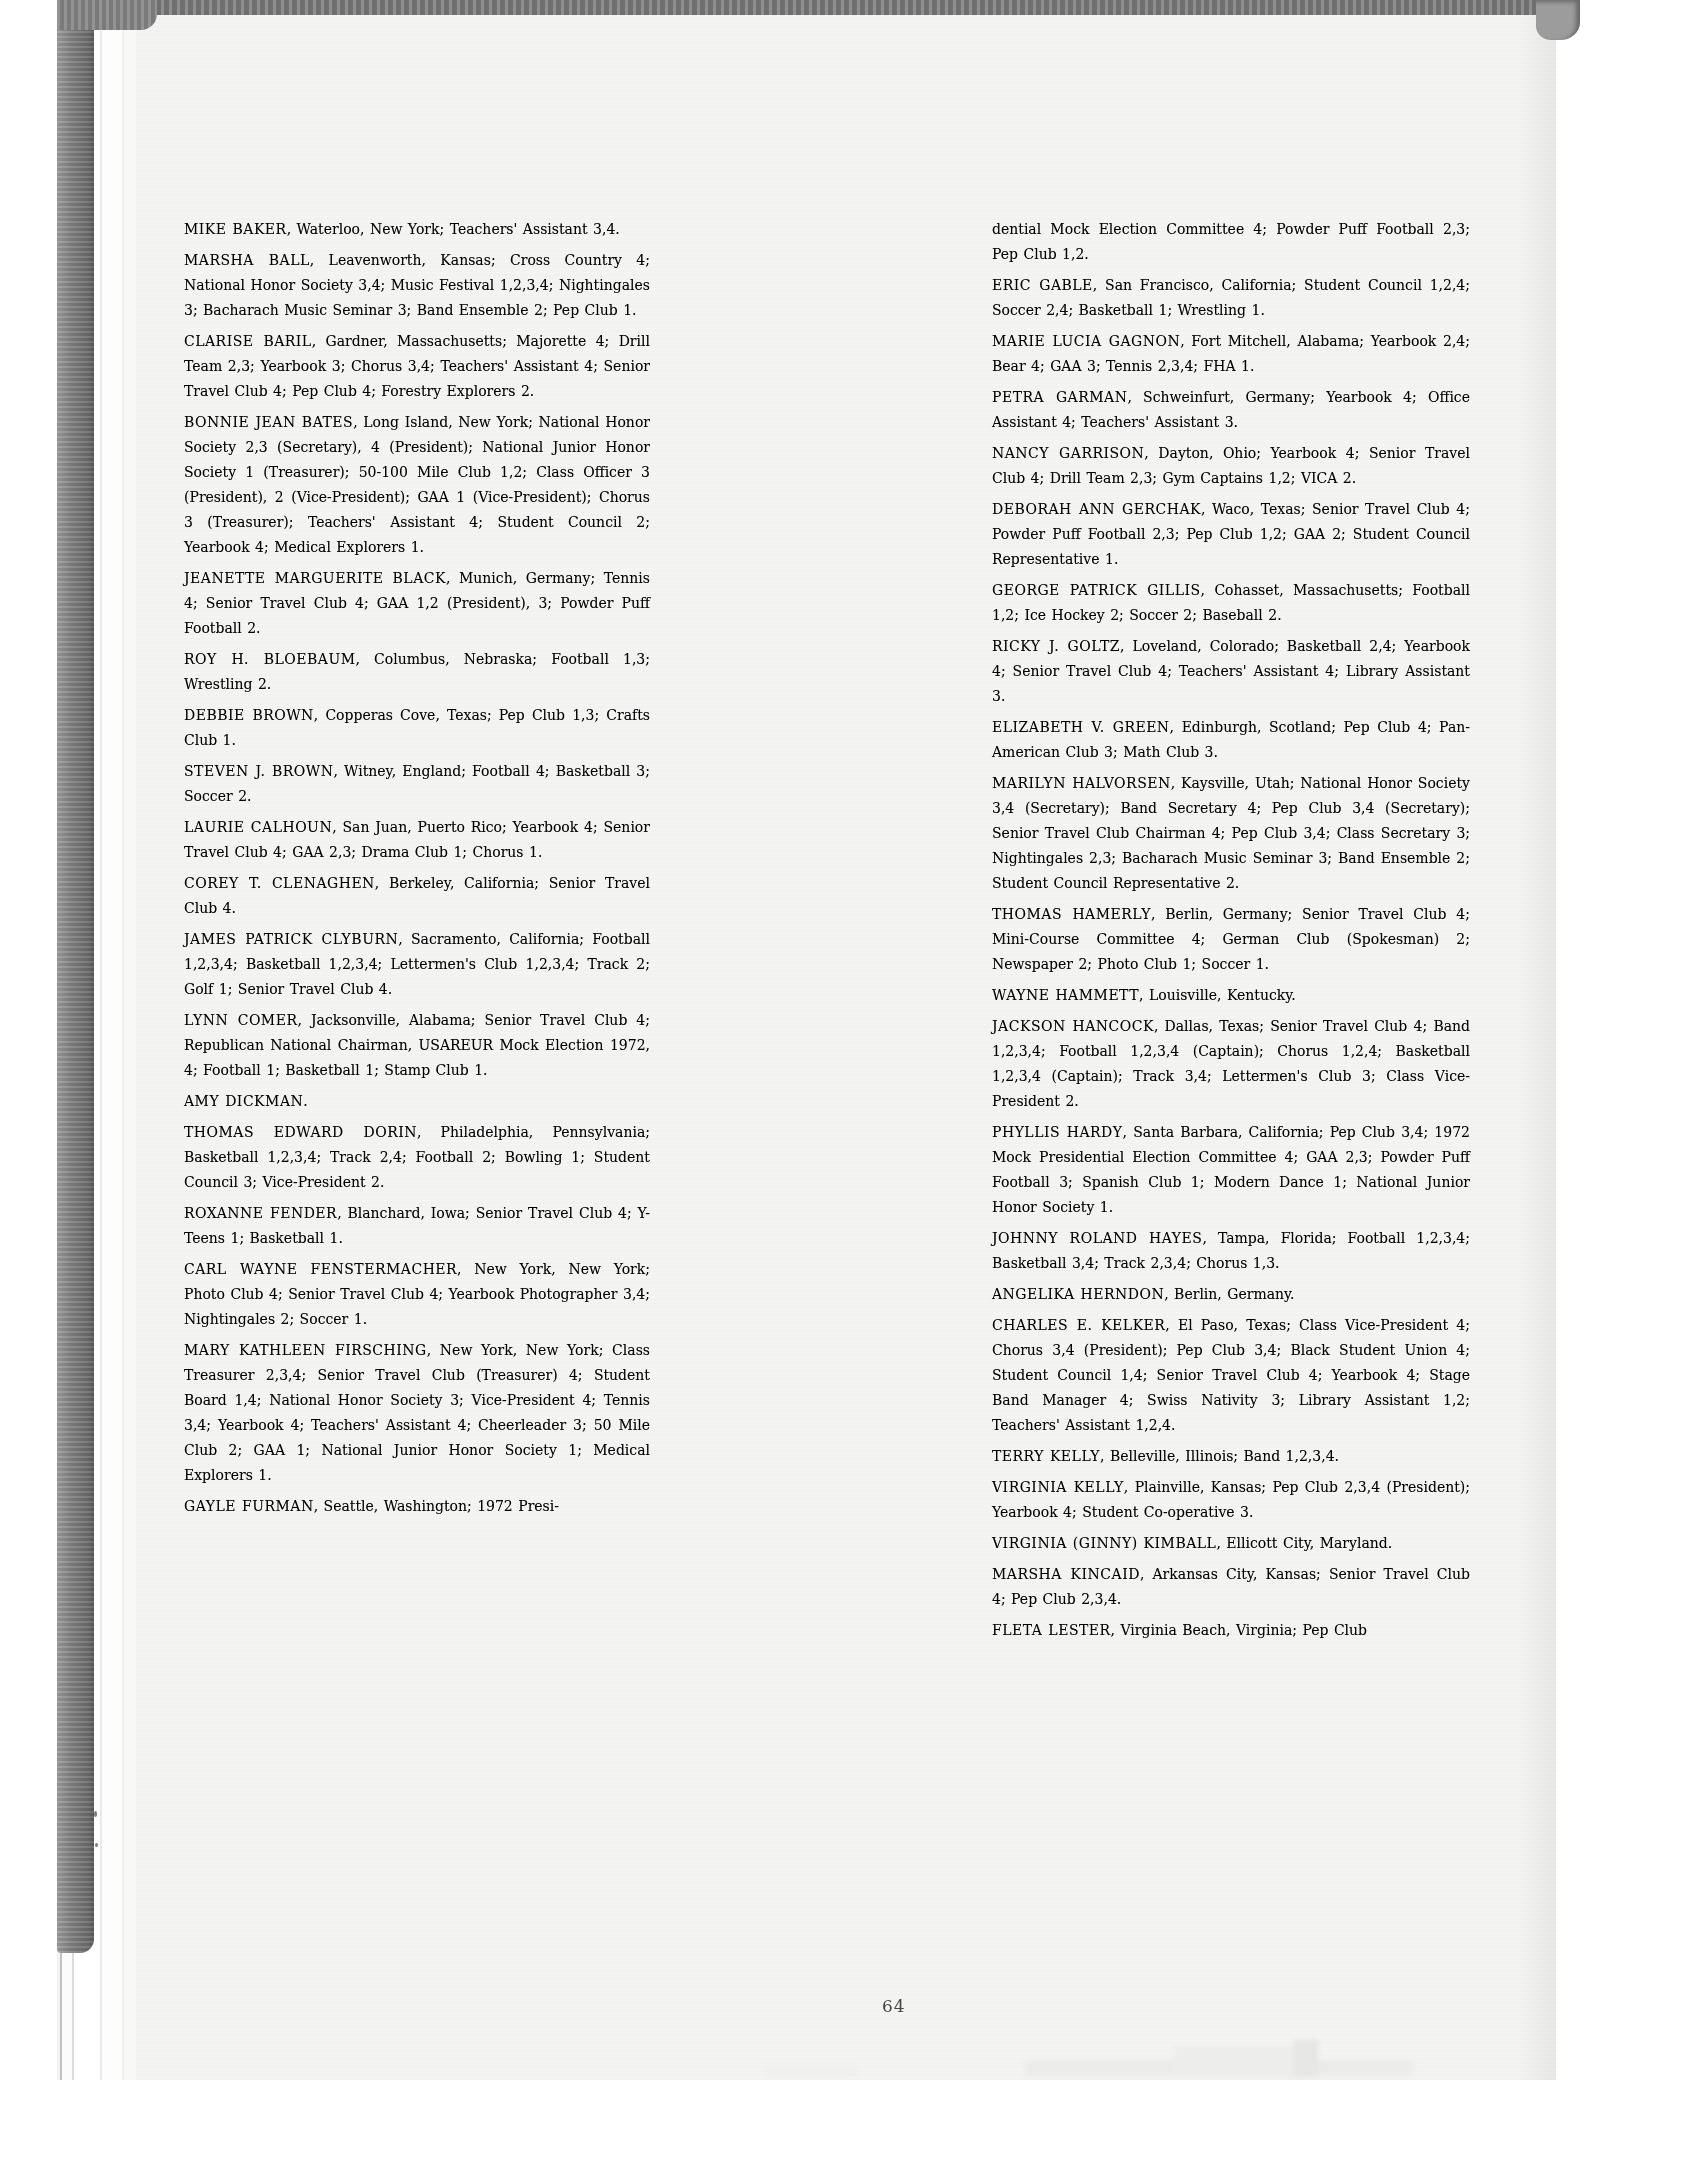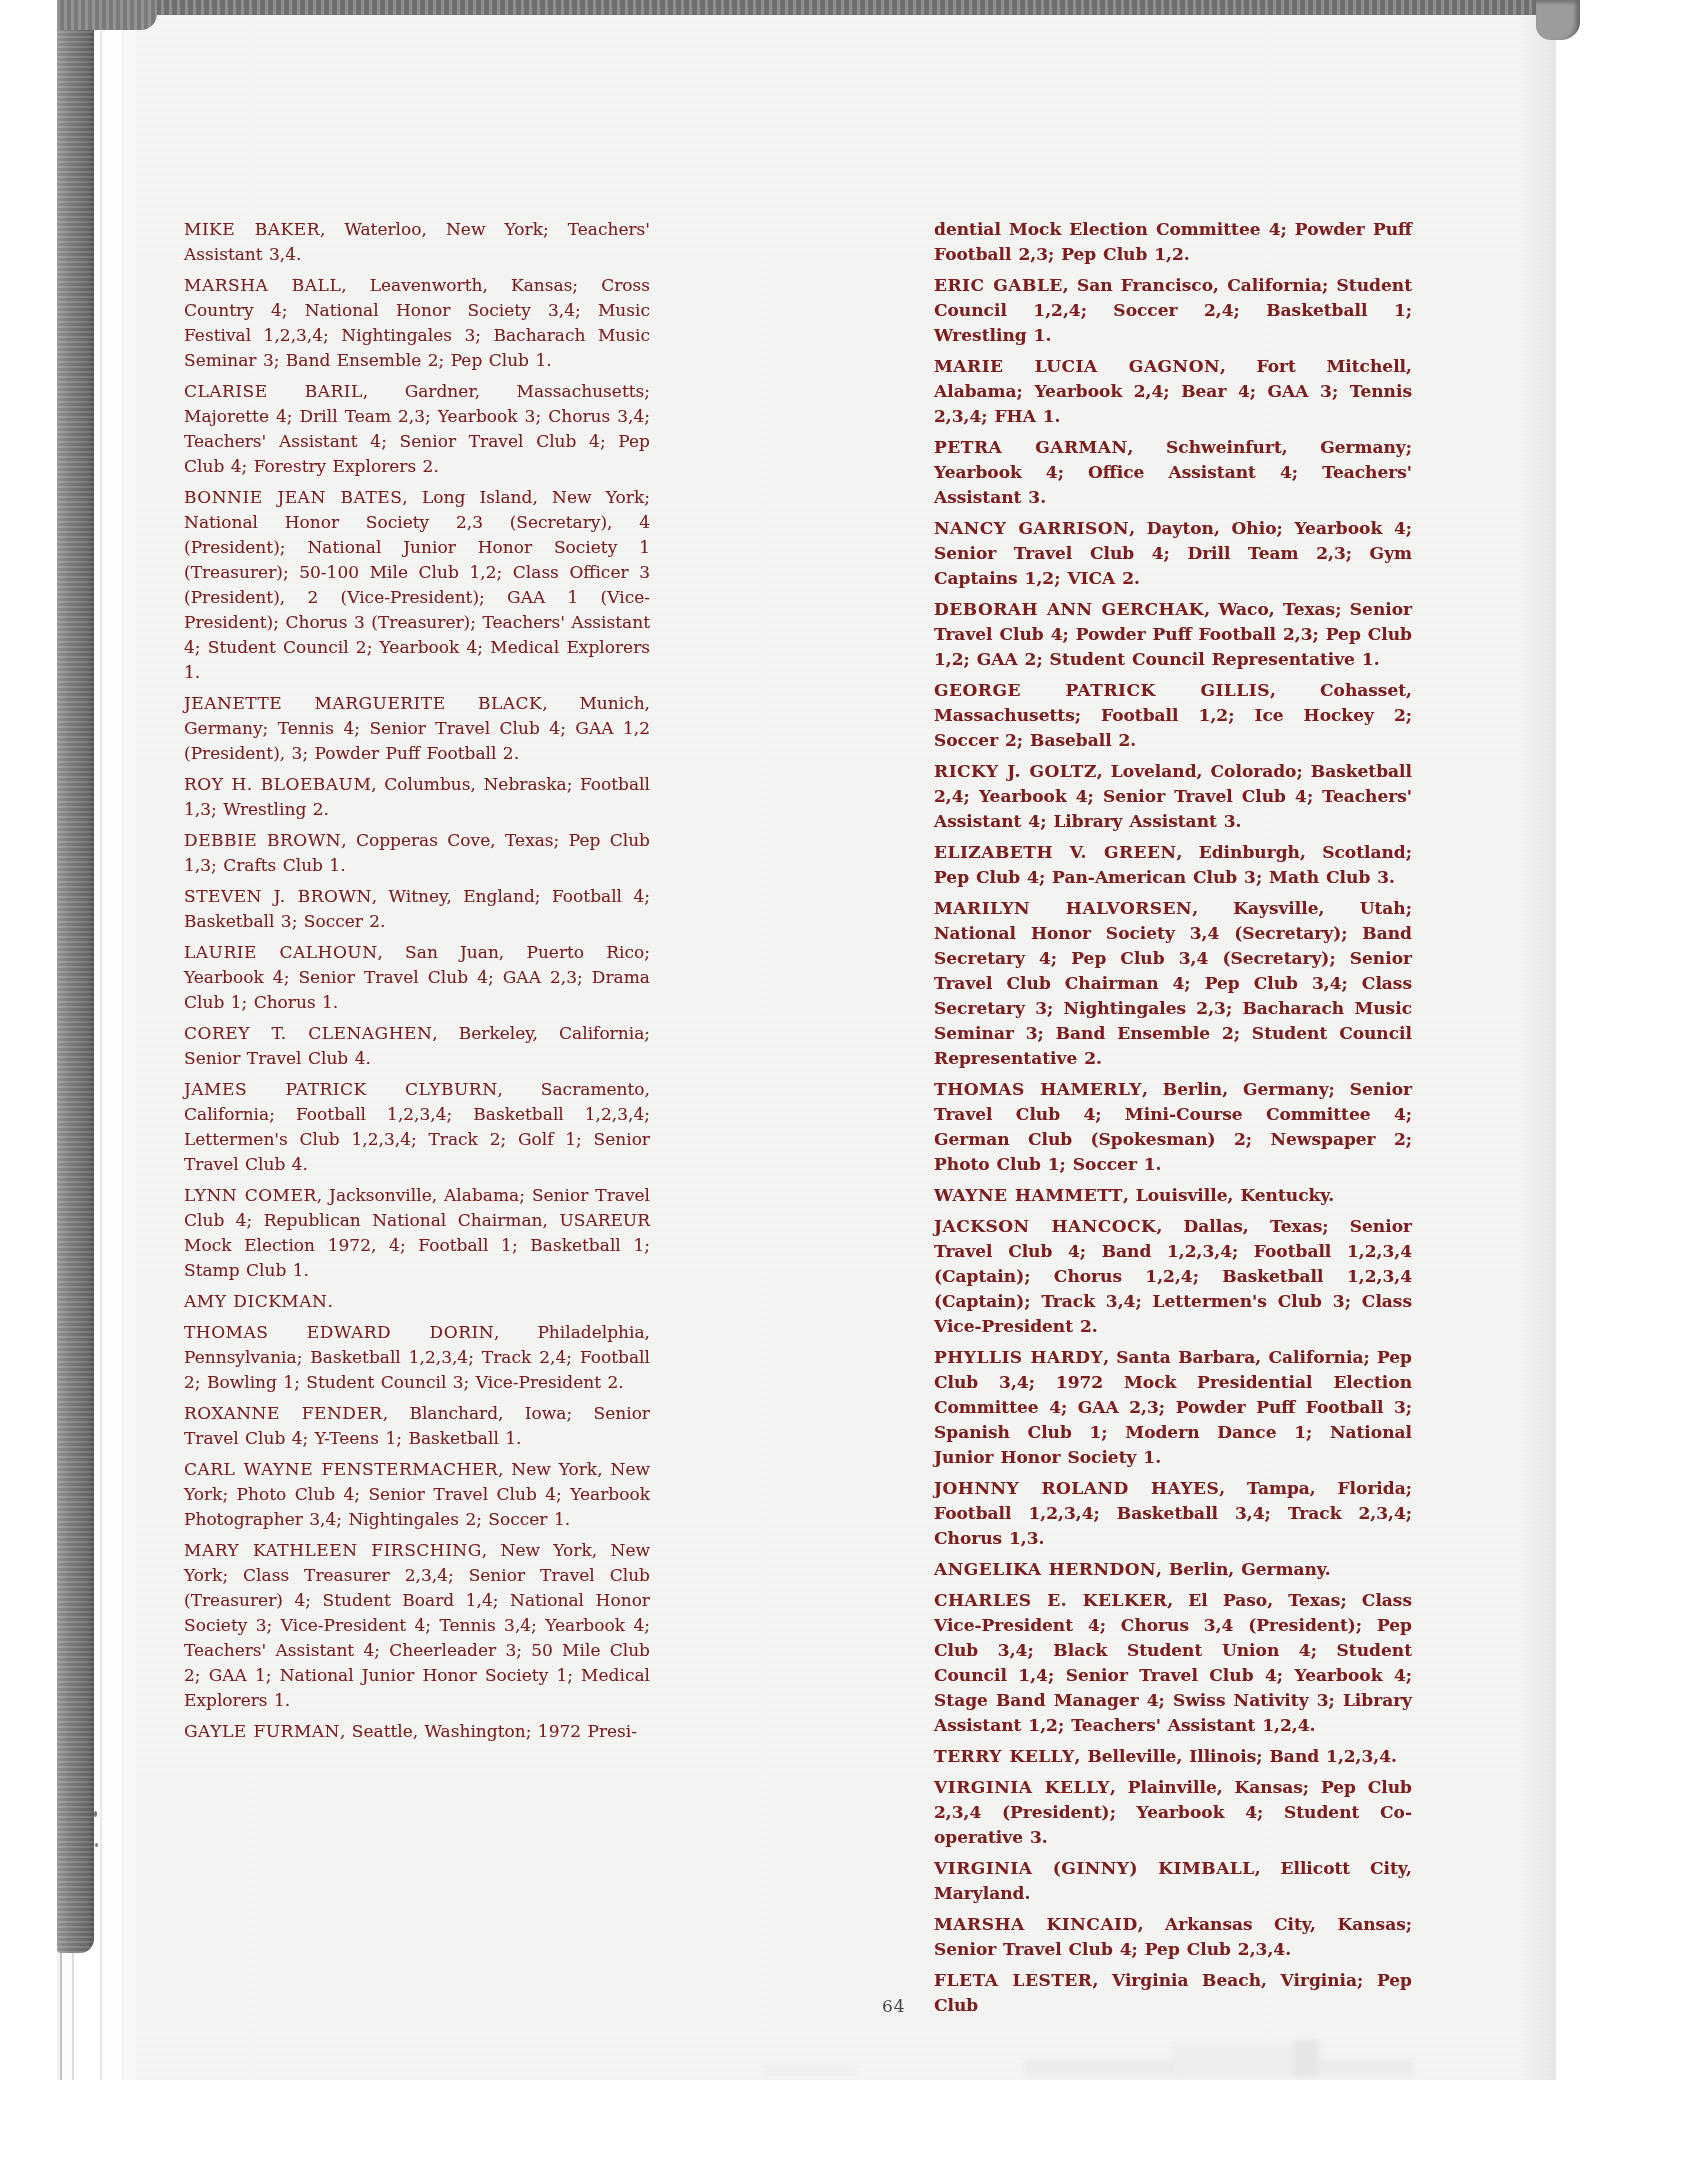--- a/index.html
+++ b/index.html
@@ -58,27 +58,27 @@
   }
   
   .smudge{position:absolute;z-index:1;filter:blur(2px);}
   .sm1{left:1025px;top:2060px;width:388px;height:16px;background:#ebebea;}
   .sm2{left:1174px;top:2046px;width:129px;height:30px;background:#ededec;}
   .sm3{left:1294px;top:2040px;width:24px;height:36px;background:#e6e6e5;}
   .sm4{left:766px;top:2066px;width:90px;height:10px;background:#efefee;}
   
   .col{
     position:absolute;top:217px;z-index:5;
-    font-size:17px;line-height:25px;color:#7f1d1d;
+    font-size:14px;line-height:25px;color:#000000;
     text-align:justify;word-spacing:1px;
     text-shadow:0 0 0.5px rgba(60,60,60,0.35);
   }
   .col p{margin:0 0 6px 0;}
   .col-left{left:184px;width:466px;}
-  .col-right{left:934px;width:478px;font-weight:bold;}
+  .col-right{left:992px;width:478px;}
   .nm{letter-spacing:0.5px;}
   .page-number{
     position:absolute;left:882px;top:1996px;width:60px;z-index:5;
     text-align:left;font-size:17px;color:#474747;letter-spacing:1px;
   }
 </style>
 </head>
 <body>
 
 <div class="scan"></div>

